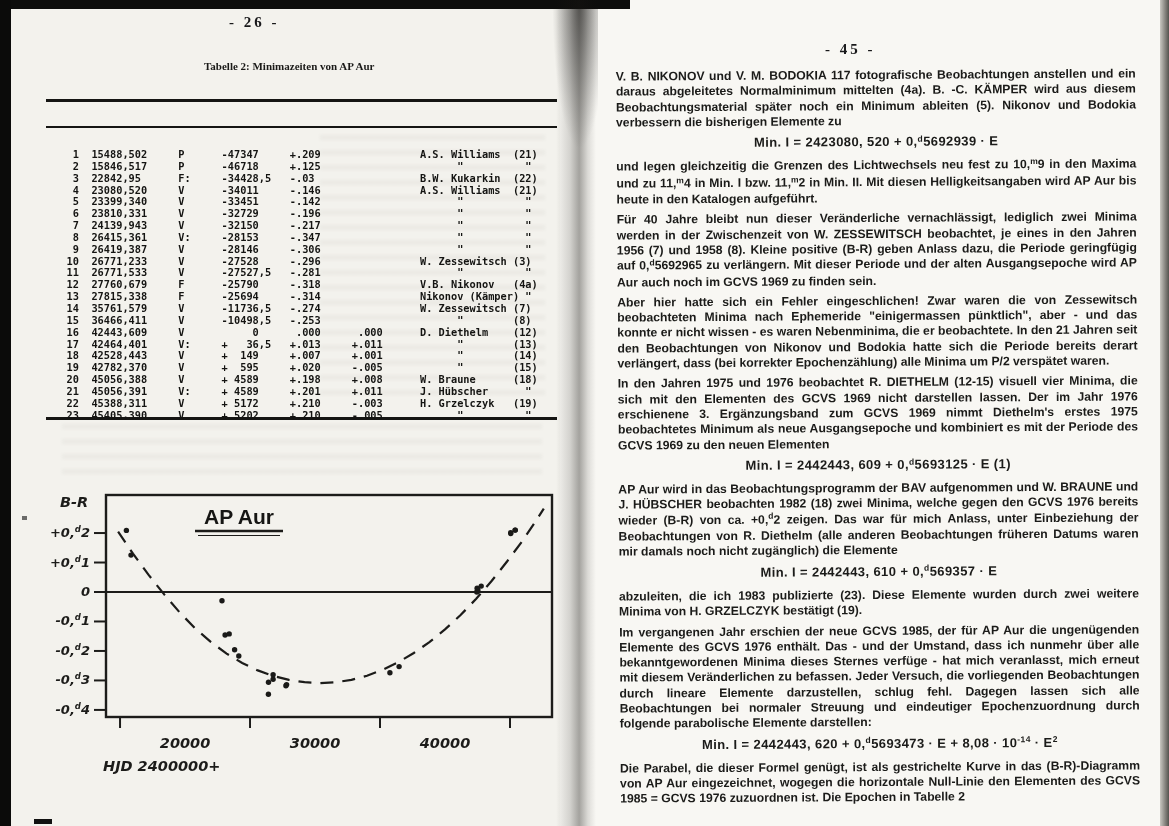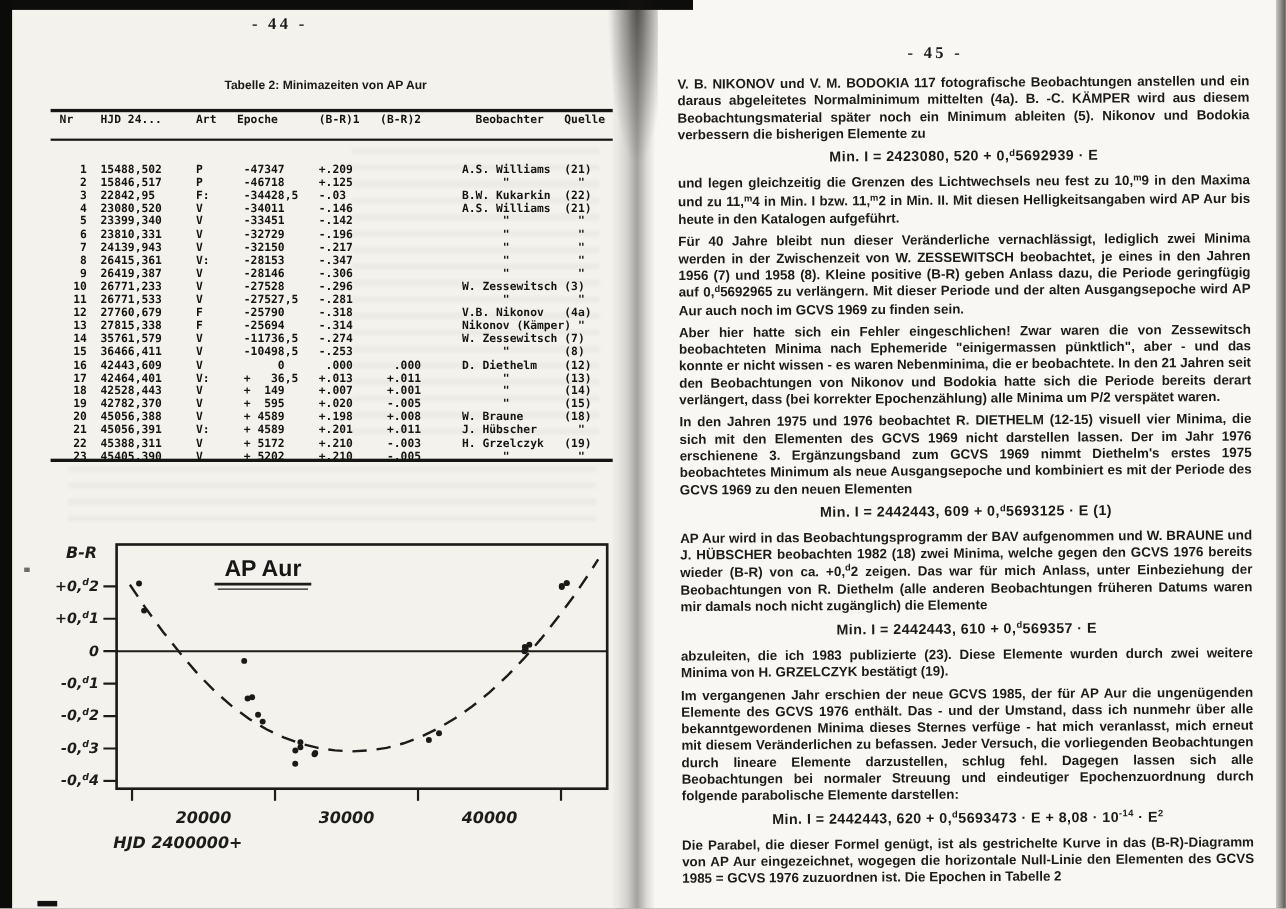--- a/index.html
+++ b/index.html
@@ -19,22 +19,22 @@
   .gutter-top{position:absolute;left:552px;top:0;width:46px;height:150px;
           background:radial-gradient(ellipse at 60% 0%,rgba(15,14,12,.55),rgba(0,0,0,0) 70%);}
   .speck{position:absolute;background:#111;}
   .bleed{position:absolute;opacity:.5;filter:blur(1.4px);pointer-events:none;
          background:repeating-linear-gradient(180deg,rgba(95,90,78,.10) 0 5px,transparent 5px 15px);}
   
   .pageno{position:absolute;font-family:"Liberation Serif",serif;font-weight:bold;
           font-size:15px;letter-spacing:3px;color:#18181a;}
   #pageno-44{left:229px;top:14px;}
   #pageno-45{left:806px;top:41px;margin-left:19px;}
-  #table-title{position:absolute;left:204px;top:72px;
-               font-family:Liberation Sans, sans-serif;font-weight:bold;font-size:11px;}
+  #table-title{position:absolute;left:204px;top:60px;
+               font-family:Liberation Serif, serif;font-weight:bold;font-size:11px;}
   .rule{position:absolute;left:46px;width:511px;background:#151513;}
   #rule-top{top:99px;height:2.5px;}
   #rule-mid{top:126px;height:2px;}
   #rule-bottom{top:417px;height:2.5px;}
   pre.tbl{position:absolute;left:48px;margin:0;white-space:pre;
           font-family:"DejaVu Sans Mono",monospace;font-weight:bold;
           font-size:10.3px;line-height:11.85px;color:#141412;letter-spacing:0;}
   #table-header-pre{top:104px;}
   #table-rows-pre{top:149px;}
   
@@ -57,26 +57,25 @@
   <div class="edge-top"></div>
   <div class="edge-left"></div>
   <div class="edge-right"></div>
   <div class="gutter"></div>
   <div class="gutter-top"></div>
   <div class="speck" style="left:34px;top:819px;width:18px;height:5px;"></div>
   <div class="speck" style="left:22px;top:516px;width:5px;height:4px;opacity:.6;"></div>
   <div class="bleed" style="left:320px;top:135px;width:225px;height:265px;"></div>
   <div class="bleed" style="left:62px;top:424px;width:480px;height:52px;"></div>
 
-  <div class="pageno" id="pageno-44">- 44 -</div>
+  <div class="pageno" id="pageno-44">- 26 -</div>
   <div id="table-title">Tabelle 2:  Minimazeiten von AP Aur</div>
   <div class="rule" id="rule-top"></div>
   <div class="rule" id="rule-mid"></div>
   <div class="rule" id="rule-bottom"></div>
-  <pre class="tbl" id="table-header-pre"> Nr    HJD 24...     Art   Epoche      (B-R)1   (B-R)2        Beobachter   Quelle</pre>
   <pre class="tbl" id="table-rows-pre">    1  15488,502     P      -47347     +.209                A.S. Williams  (21)
     2  15846,517     P      -46718     +.125                      "          "
     3  22842,95      F:     -34428,5   -.03                 B.W. Kukarkin  (22)
     4  23080,520     V      -34011     -.146                A.S. Williams  (21)
     5  23399,340     V      -33451     -.142                      "          "
     6  23810,331     V      -32729     -.196                      "          "
     7  24139,943     V      -32150     -.217                      "          "
     8  26415,361     V:     -28153     -.347                      "          "
     9  26419,387     V      -28146     -.306                      "          "
    10  26771,233     V      -27528     -.296                W. Zessewitsch (3)

